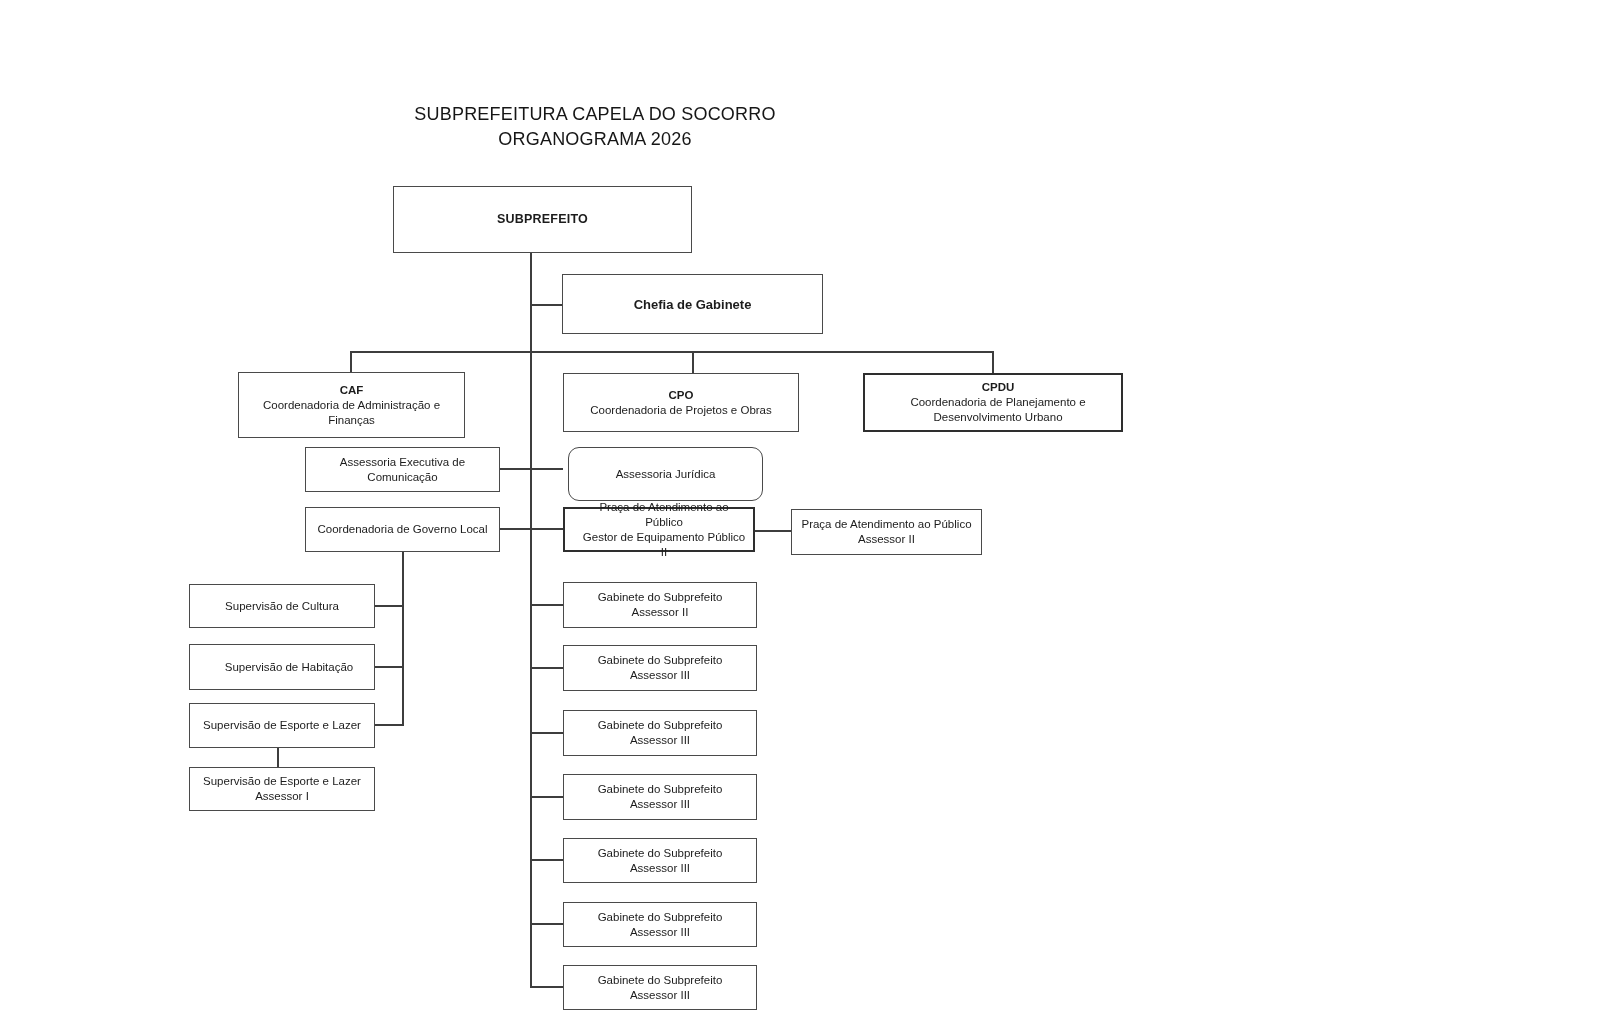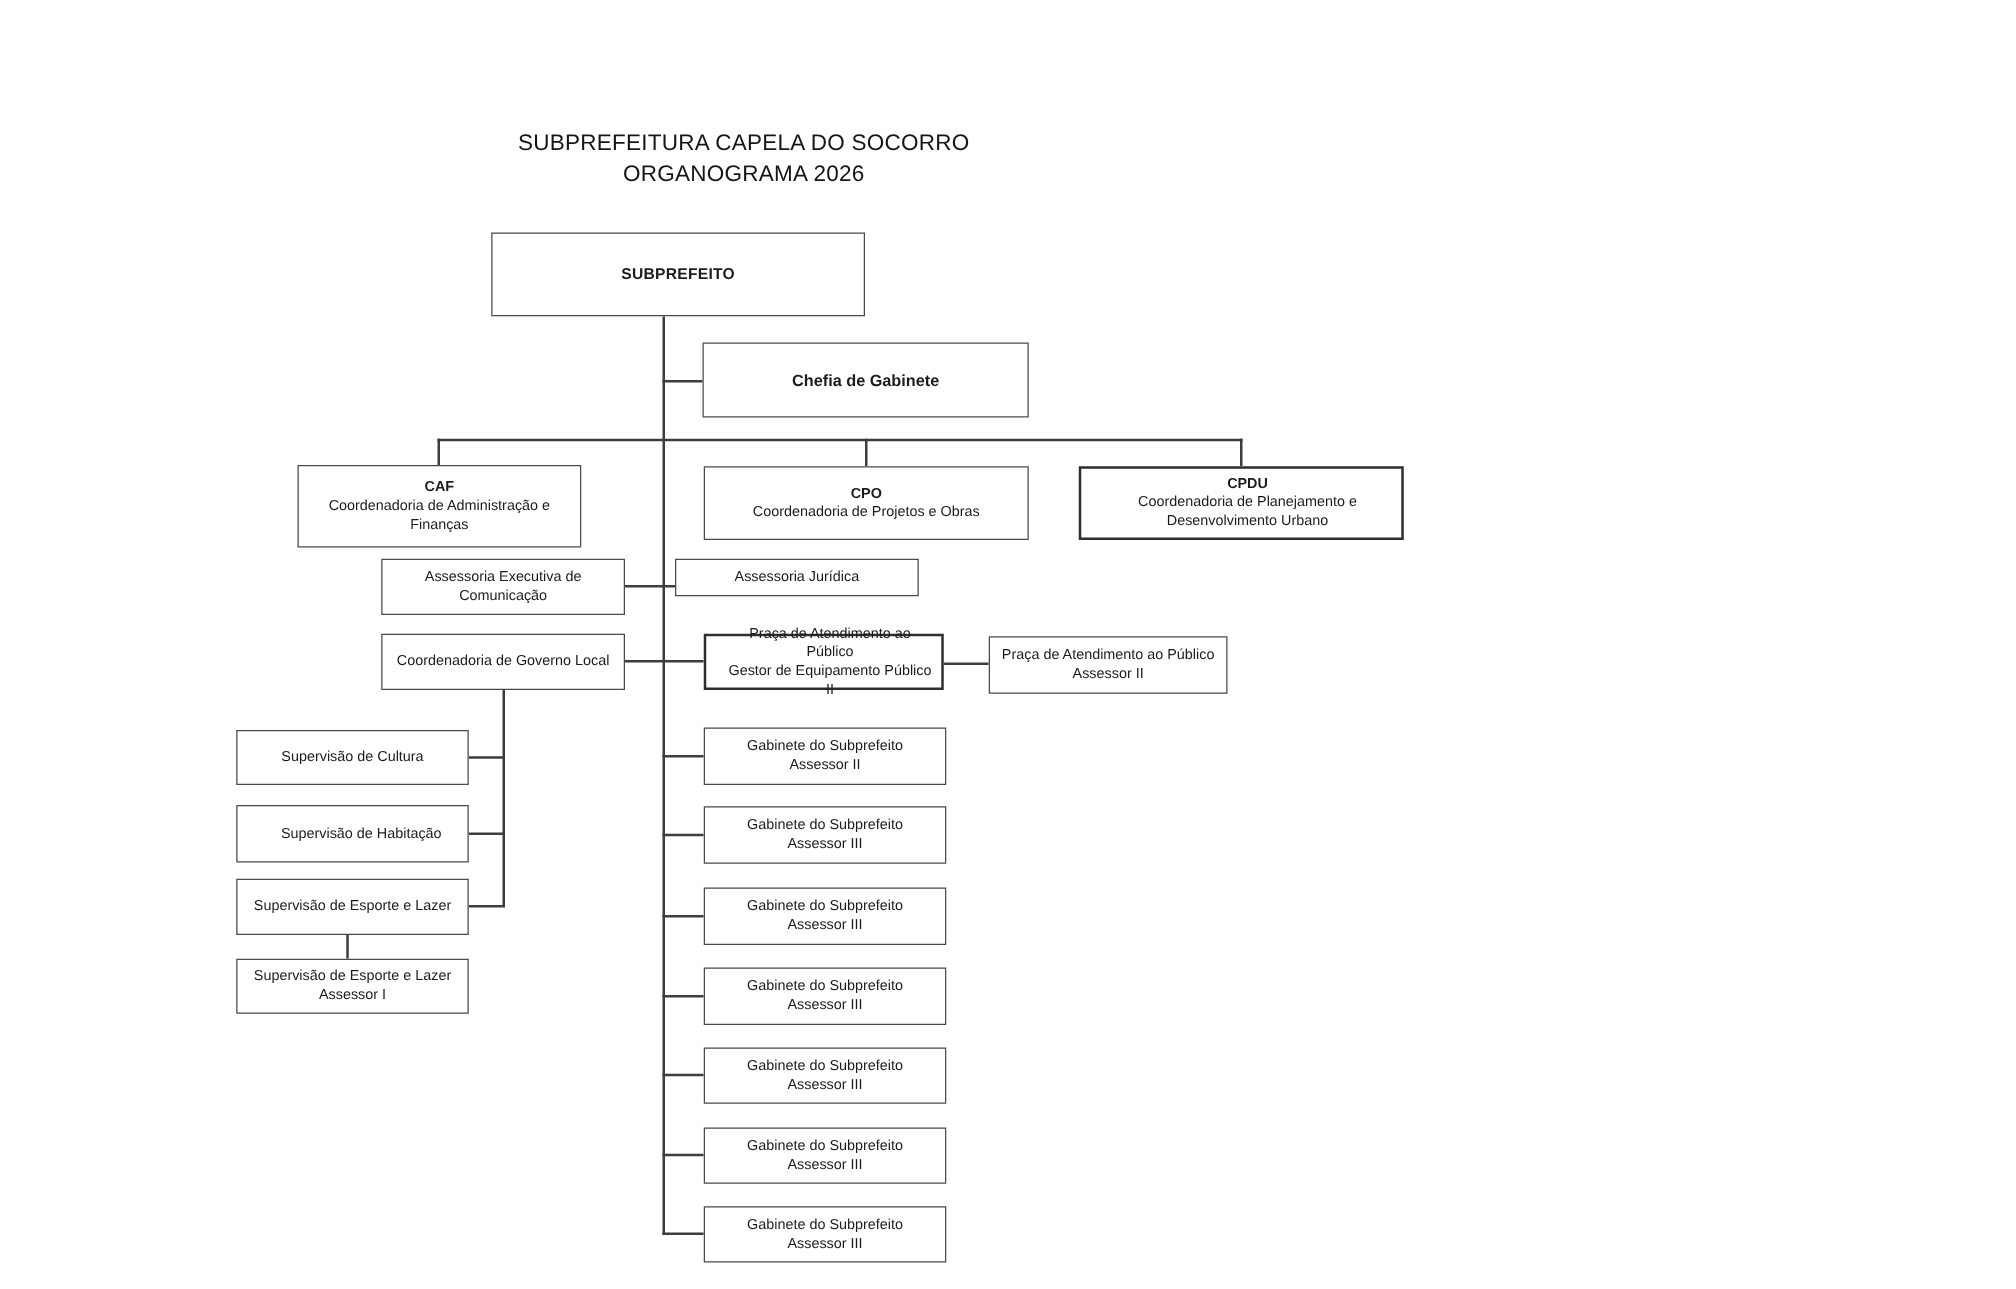--- a/index.html
+++ b/index.html
@@ -91,37 +91,37 @@
 
   <div class="node chief-node" style="left:562px;top:274px;width:261px;height:60px;">
     <span>Chefia de Gabinete</span>
   </div>
 
   <div class="node" style="left:238px;top:372px;width:227px;height:66px;">
     <span class="acronym">CAF</span>
     <span>Coordenadoria de Administração e Finanças</span>
   </div>
 
-  <div class="node" style="left:563px;top:373px;width:260px;height:59px;">
+  <div class="node" style="left:563px;top:373px;width:236px;height:59px;">
     <span class="acronym">CPO</span>
     <span>Coordenadoria de Projetos e Obras</span>
   </div>
 
   <div class="node heavy" style="left:863px;top:373px;width:260px;height:59px;">
     <span class="acronym">CPDU</span>
     <span>Coordenadoria de Planejamento e</span>
     <span>Desenvolvimento Urbano</span>
   </div>
 
   <div class="node" style="left:305px;top:447px;width:195px;height:45px;">
     <span>Assessoria Executiva de</span>
     <span>Comunicação</span>
   </div>
 
-  <div class="node" style="left:540px;top:447px;width:195px;height:30px;">
+  <div class="node" style="left:568px;top:447px;width:195px;height:54px;border-radius:11px;">
     <span>Assessoria Jurídica</span>
   </div>
 
   <div class="node" style="left:305px;top:507px;width:195px;height:45px;">
     <span>Coordenadoria de Governo Local</span>
   </div>
 
   <div class="node heavy" style="left:563px;top:507px;width:192px;height:45px;">
     <span>Praça de Atendimento ao Público</span>
     <span>Gestor de Equipamento Público II</span>

